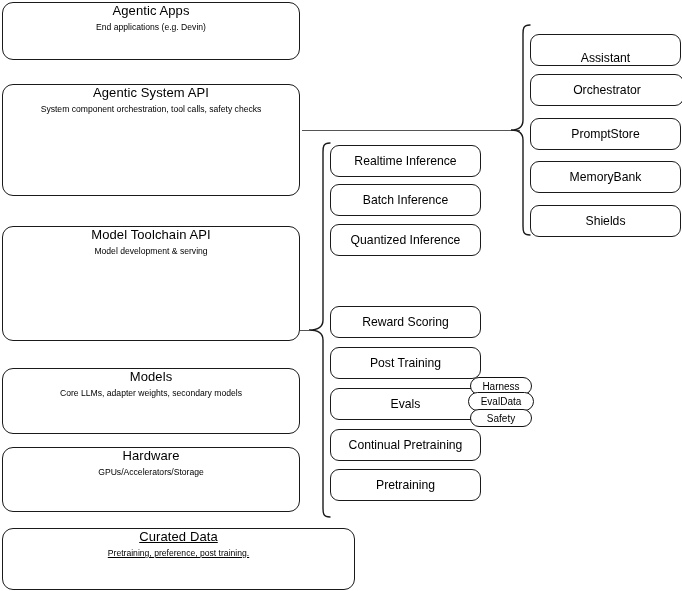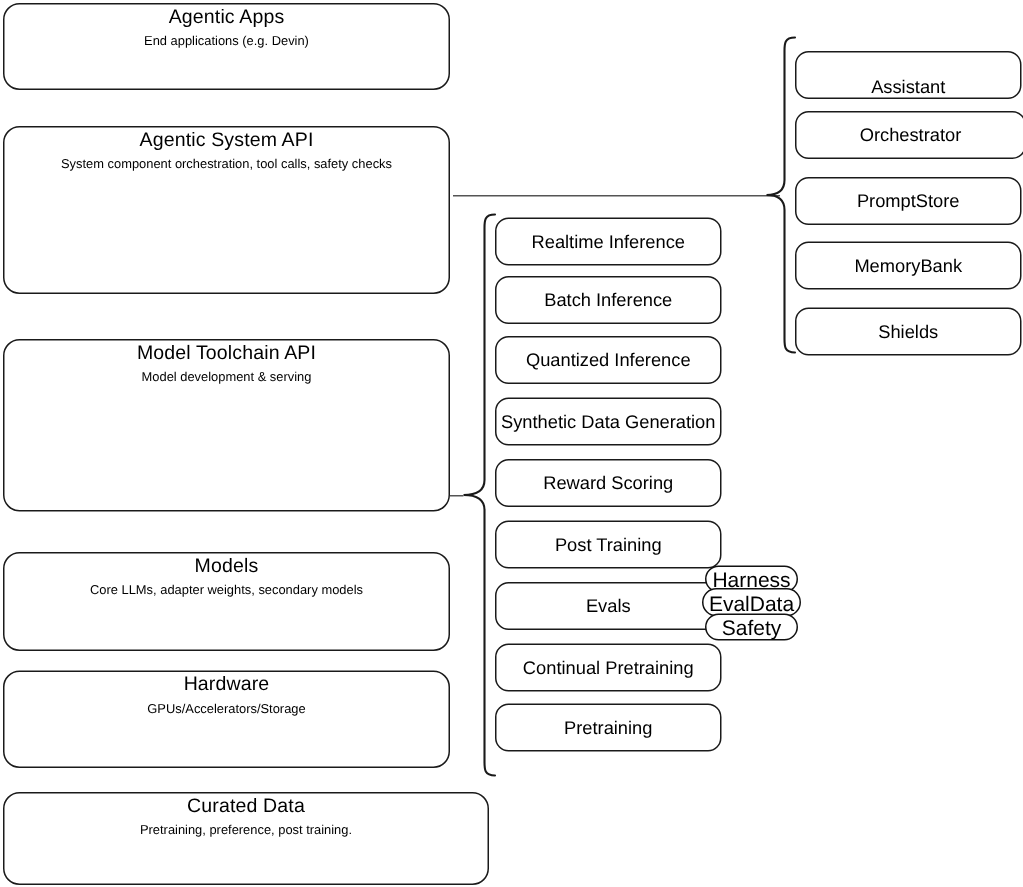--- a/index.html
+++ b/index.html
@@ -65,21 +65,21 @@
   
   .pill {
     position: absolute;
     box-sizing: border-box;
     border: 1.4px solid #111111;
     border-radius: 999px;
     background: #ffffff;
     display: flex;
     align-items: center;
     justify-content: center;
-    font-size: 14px;
+    font-size: 10px;
     color: #000000;
     white-space: nowrap;
   }
 
   
   .connector {
     position: absolute;
     pointer-events: none;
   }
   .connector svg { display: block; overflow: visible; }
@@ -113,21 +113,21 @@
   <div class="node layer" style="left:2px; top:368px; width:298px; height:66px;">
     <div class="title">Models</div>
     <div class="subtitle">Core LLMs, adapter weights, secondary models</div>
   </div>
 
   <div class="node layer" style="left:2px; top:447px; width:298px; height:65px;">
     <div class="title">Hardware</div>
     <div class="subtitle">GPUs/Accelerators/Storage</div>
   </div>
 
-  <div class="node layer" style="left:2px; top:528px; width:324px; height:62px;">
+  <div class="node layer" style="left:2px; top:528px; width:353px; height:62px;text-decoration:underline;">
     <div class="title">Curated Data</div>
     <div class="subtitle">Pretraining, preference, post training.</div>
   </div>
 
   <div class="hline" style="left:302px; top:130px; width:218px;"></div>
 
   <div class="connector" style="left:510px; top:24px; width:22px; height:212px;">
     <svg width="22" height="212" viewBox="0 0 22 212" fill="none" xmlns="http://www.w3.org/2000/svg">
       <path d="M20 1 C 13 1, 13 5, 13 10 L 13 96 C 13 103, 9 106, 1 106 C 9 106, 13 109, 13 116 L 13 202 C 13 207, 13 211, 20 211" stroke="#1a1a1a" stroke-width="1.4" fill="none" stroke-linecap="round"></path>
     </svg>
@@ -142,23 +142,20 @@
   <div class="hline" style="left:300px; top:330px; width:9px;"></div>
 
   <div class="chip" style="left:330px; top:145px; width:151px; height:32px;">
     <span>Realtime Inference</span>
   </div>
   <div class="chip" style="left:330px; top:184px; width:151px; height:32px;">
     <span>Batch Inference</span>
   </div>
   <div class="chip" style="left:330px; top:224px; width:151px; height:32px;">
     <span>Quantized Inference</span>
-  </div>
-  <div class="chip" style="left:330px; top:265px; width:151px; height:32px;">
-    <span>Synthetic Data Generation</span>
   </div>
   <div class="chip" style="left:330px; top:306px; width:151px; height:32px;">
     <span>Reward Scoring</span>
   </div>
   <div class="chip" style="left:330px; top:347px; width:151px; height:32px;">
     <span>Post Training</span>
   </div>
   <div class="chip" style="left:330px; top:388px; width:151px; height:32px;">
     <span>Evals</span>
   </div>

